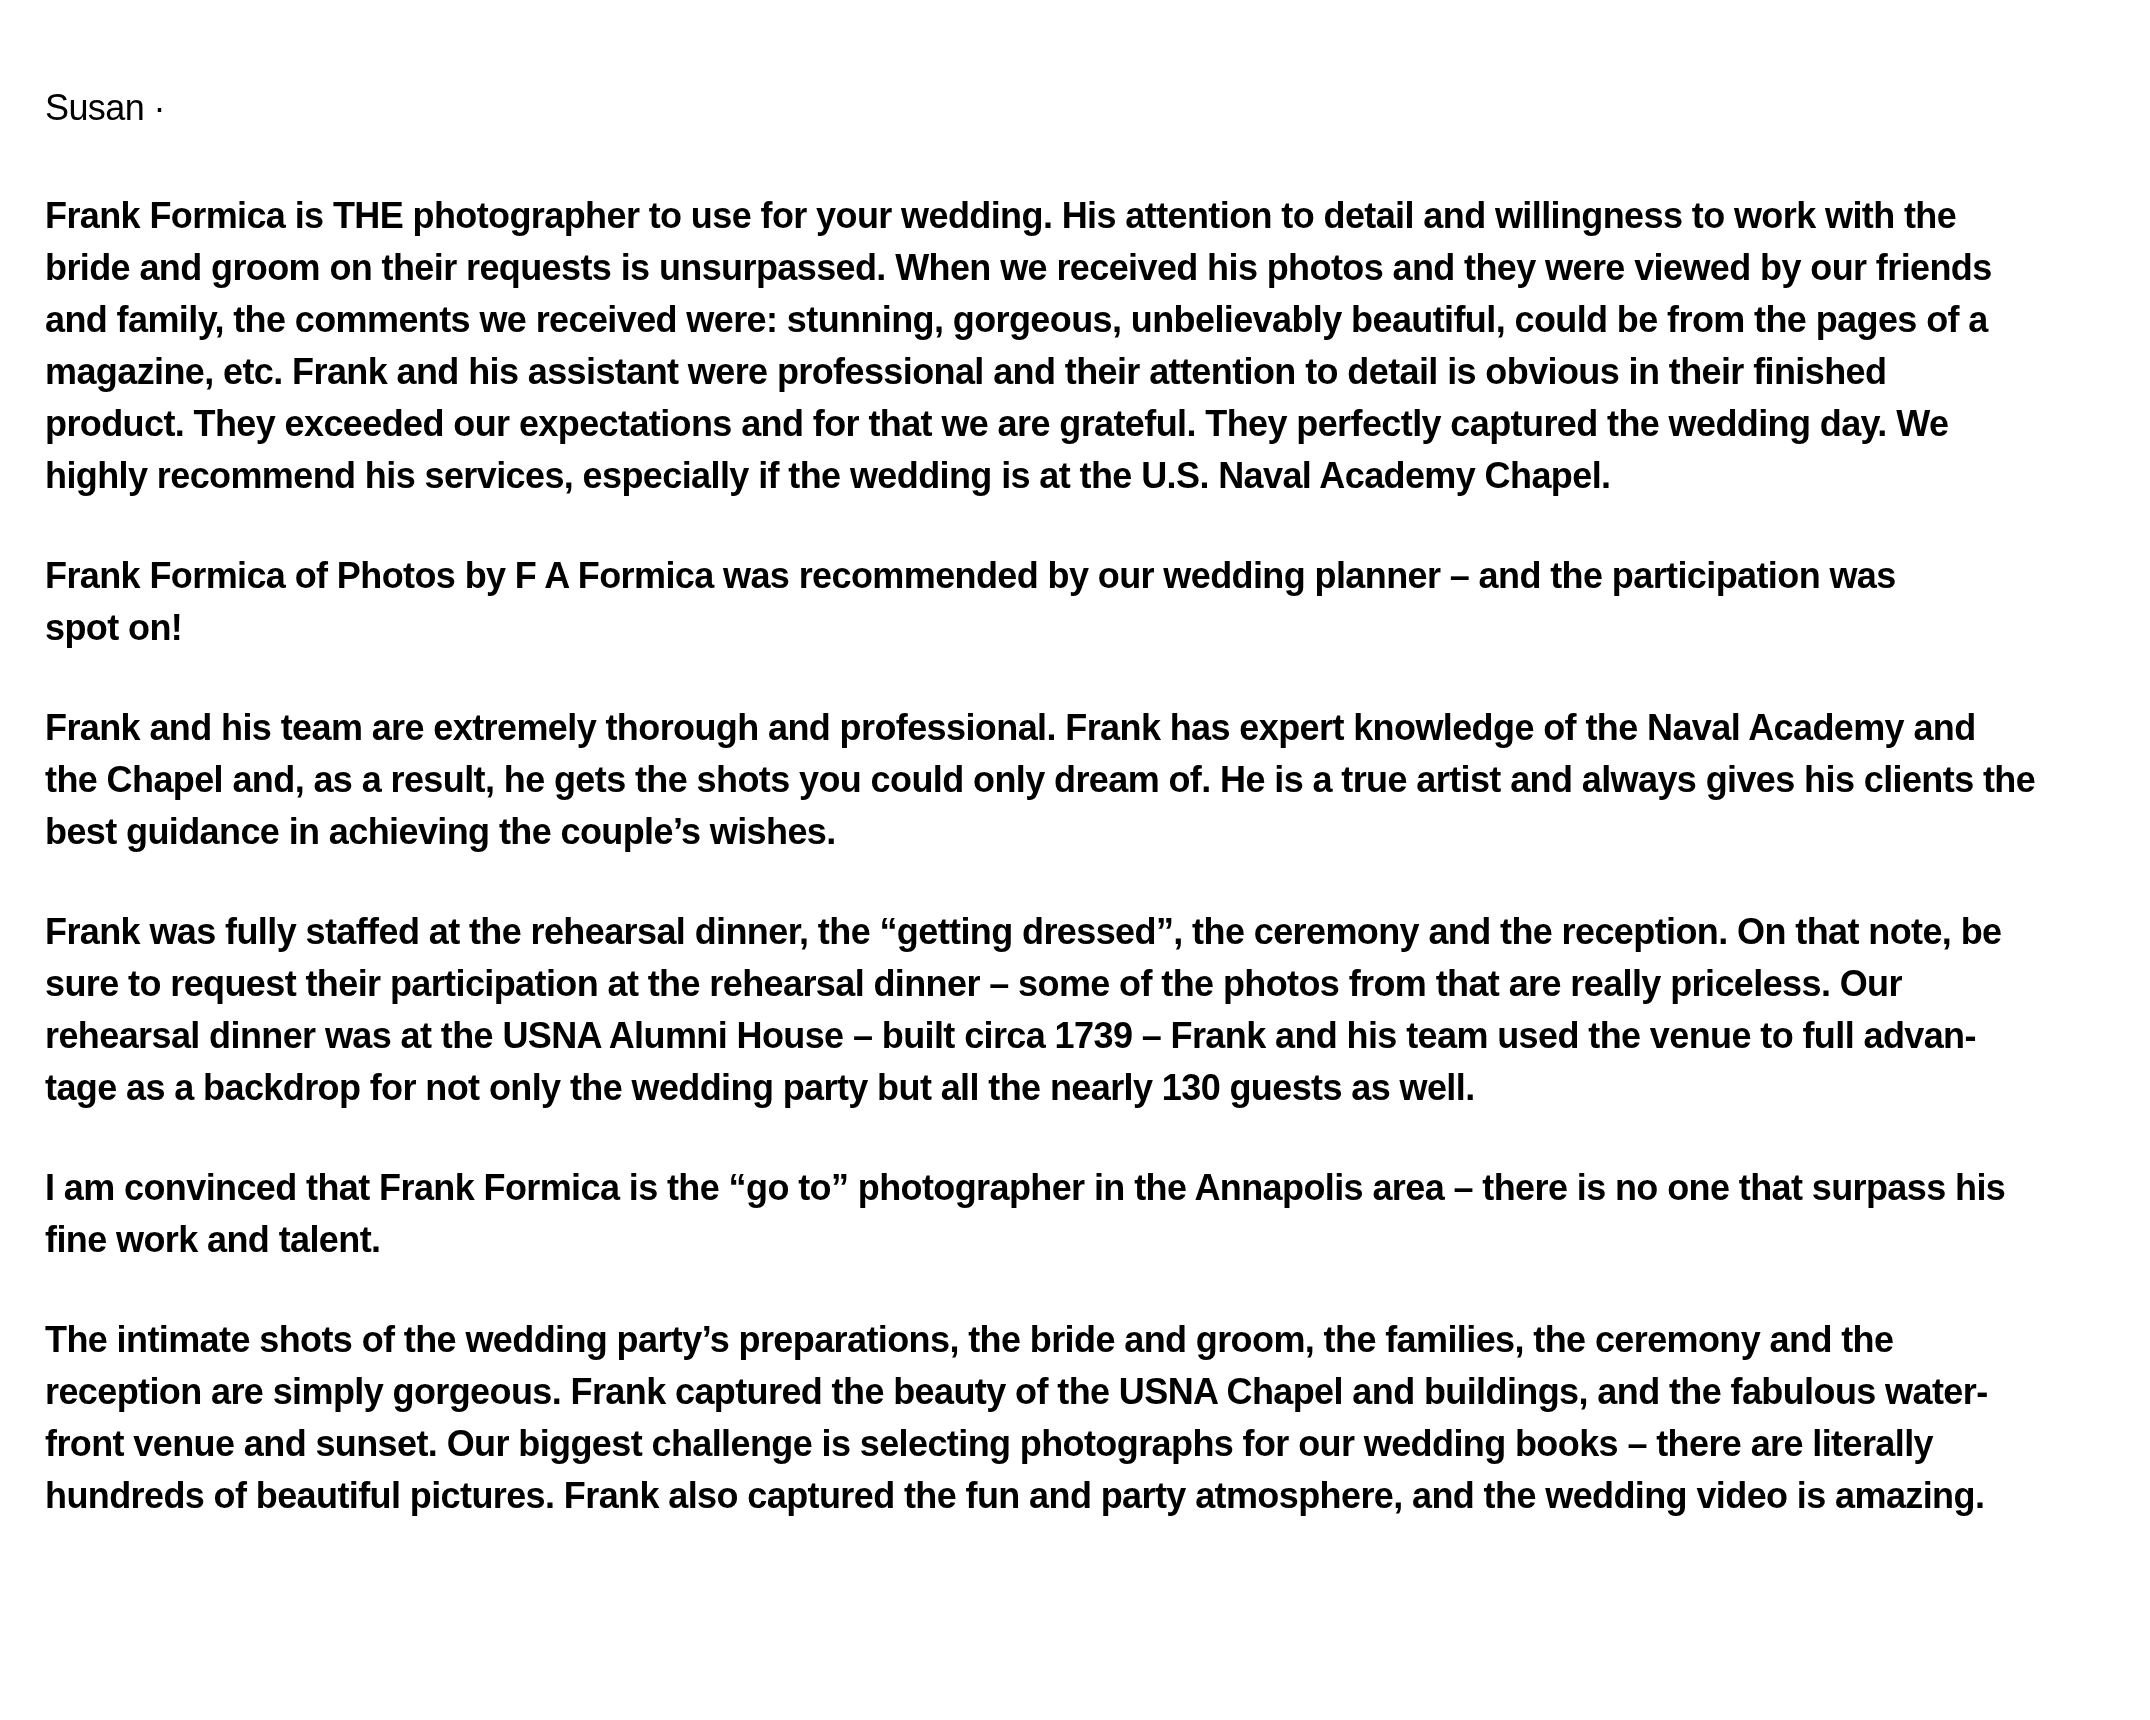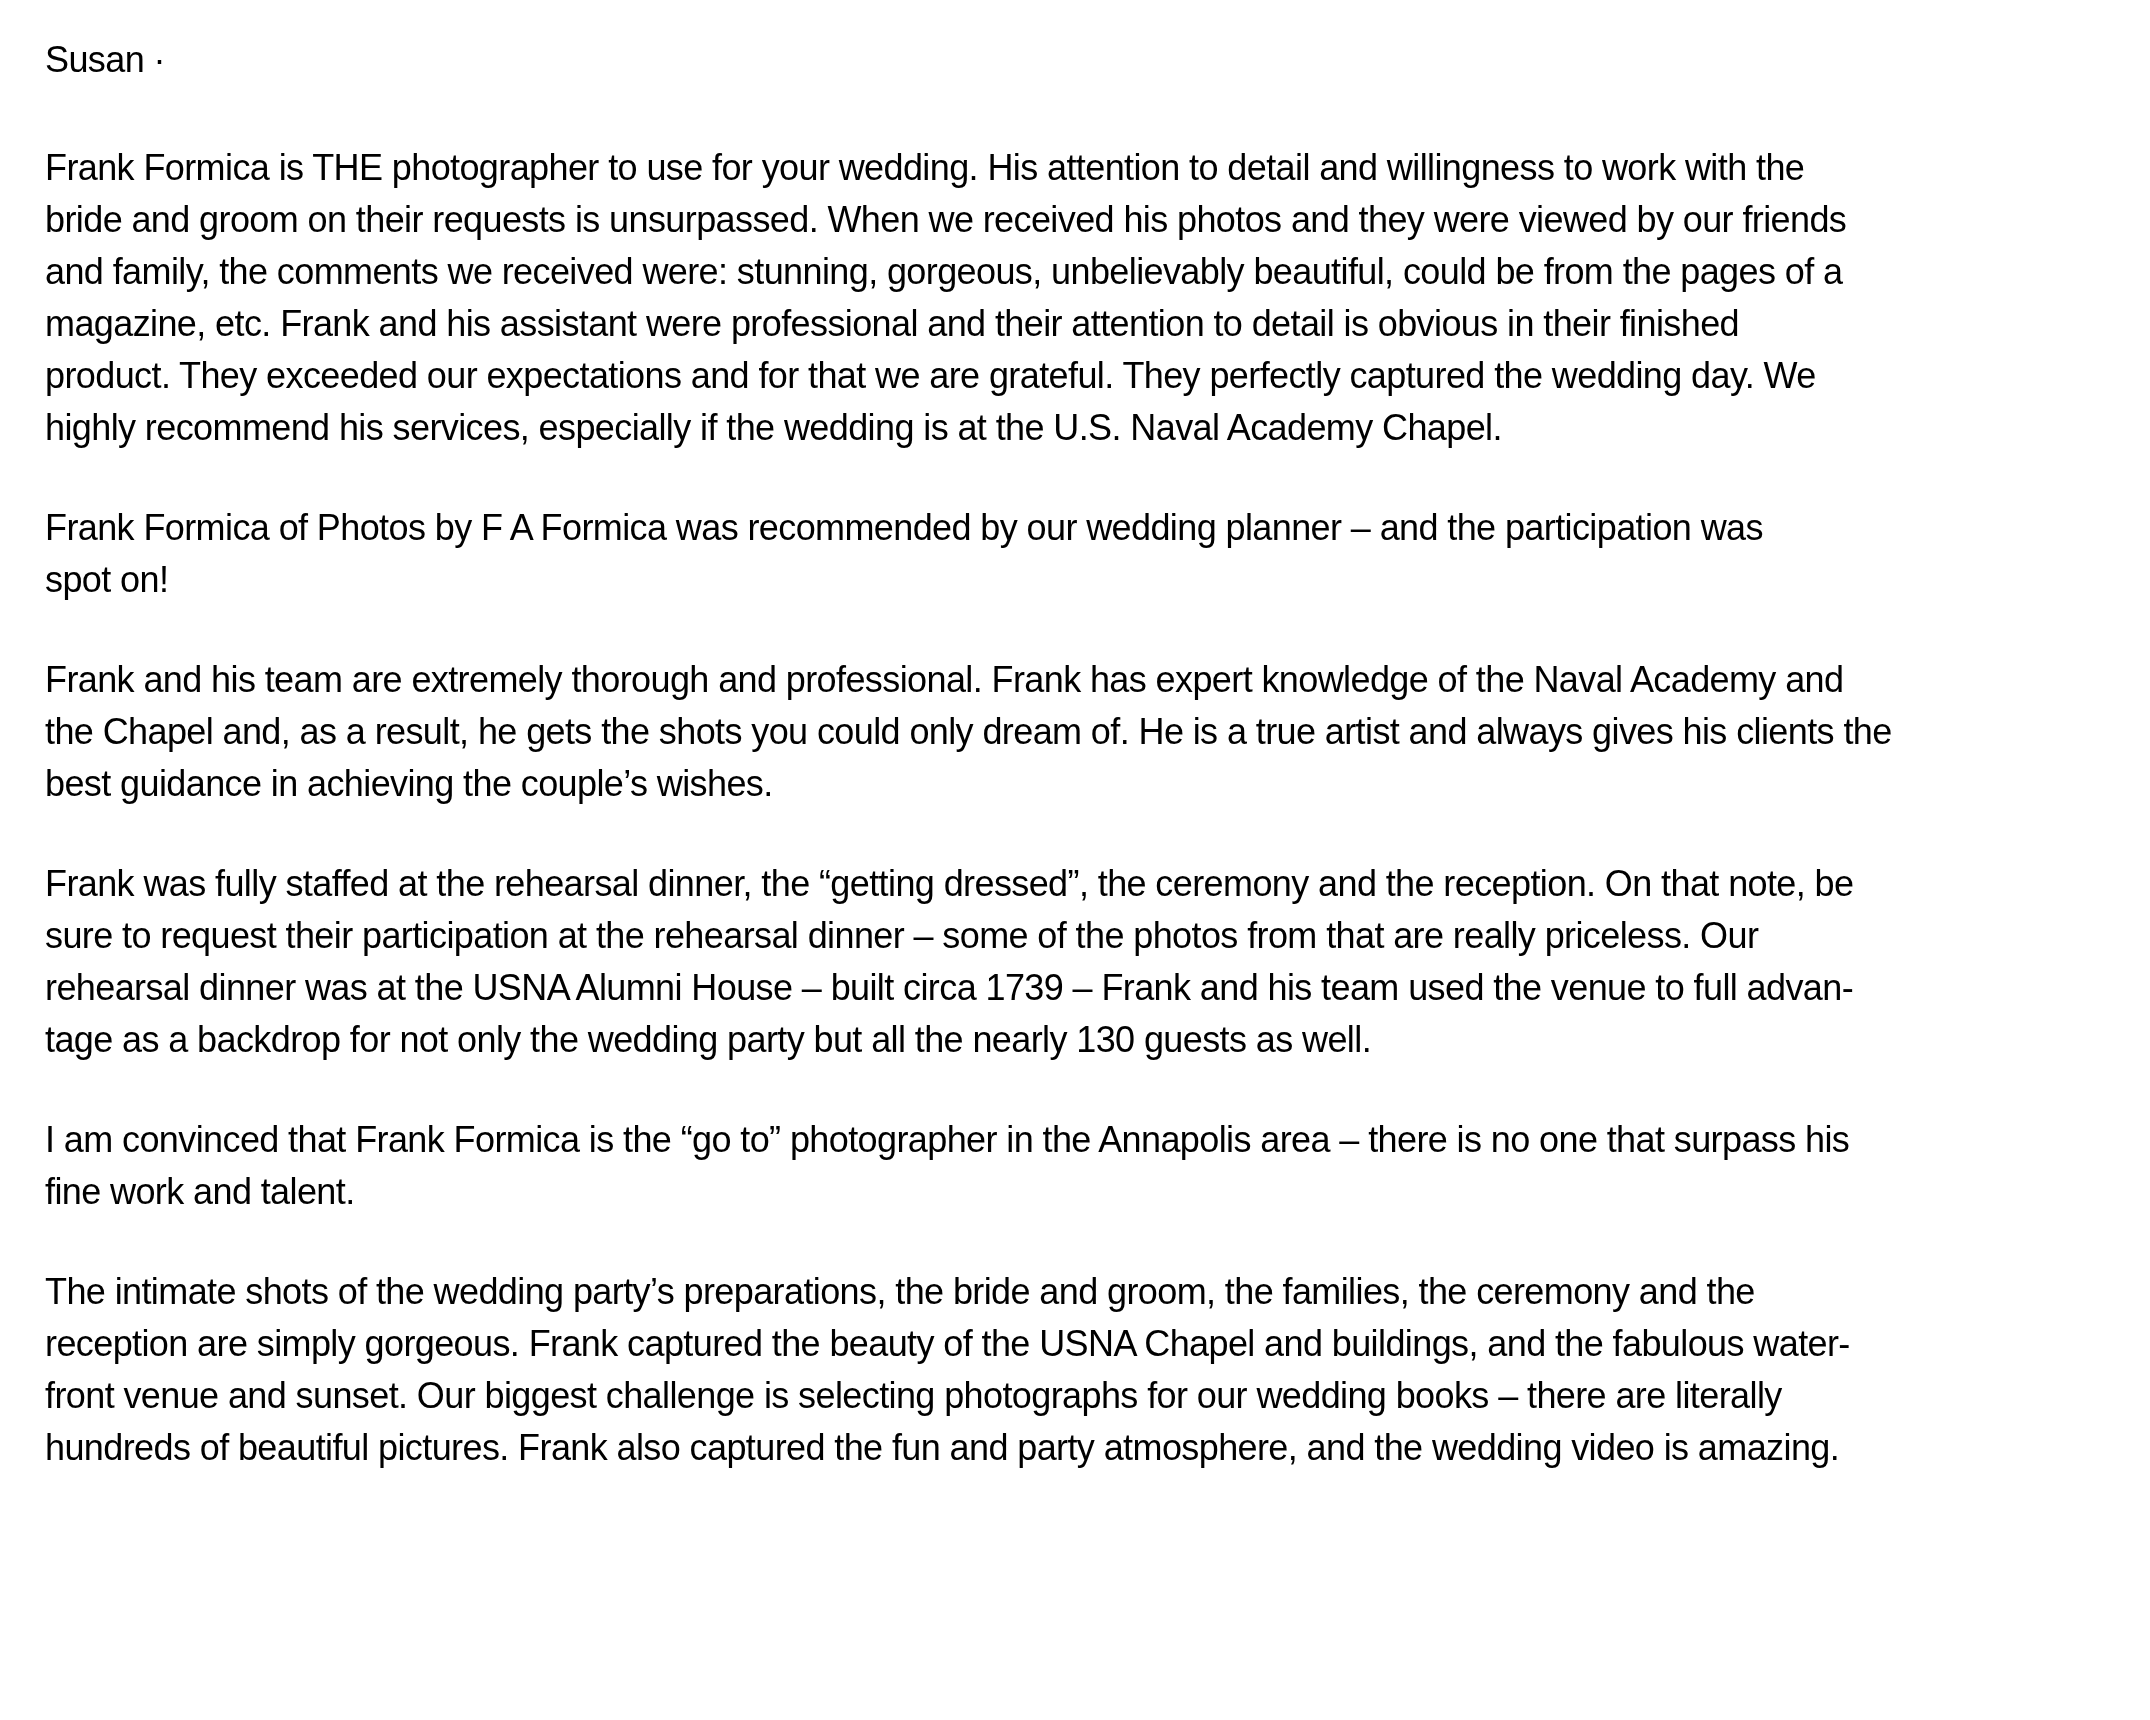--- a/index.html
+++ b/index.html
@@ -13,31 +13,33 @@
     height: 1599px;
     box-sizing: border-box;
     padding: 34px 29px 0 45px;
     background: #ffffff;
     font-family: "Liberation Sans", sans-serif;
     font-size: 36px;
     line-height: 52px;
     letter-spacing: -0.6px;
     color: #000000;
     overflow: hidden;
+    margin-top: 48px;
   }
   .reviewer-name {
     margin: 0 0 56px 0;
     white-space: pre;
   }
   .reviewer-name.with-gap-above {
     margin-top: 34px;
   }
   .review-paragraph {
     margin: 0 0 48px 0;
     white-space: pre;
+    font-weight: bold;
   }
 </style>
 </head>
 <body>
 
 <div class="page">
 
   <div class="reviewer-name">Susan ·</div>
 
   <div class="review-paragraph">Frank Formica is THE photographer to use for your wedding. His attention to detail and willingness to work with the

